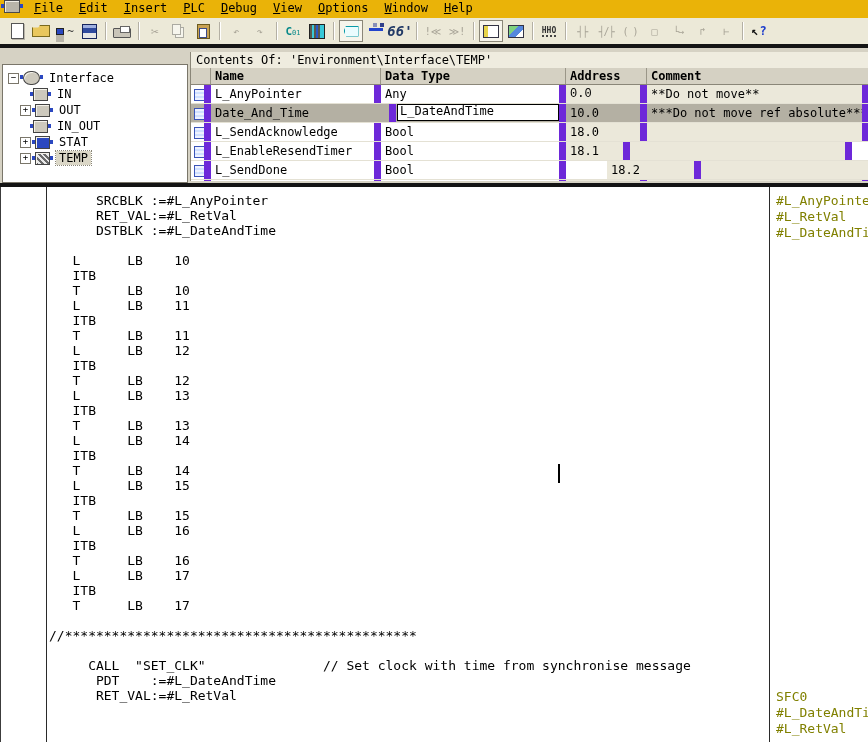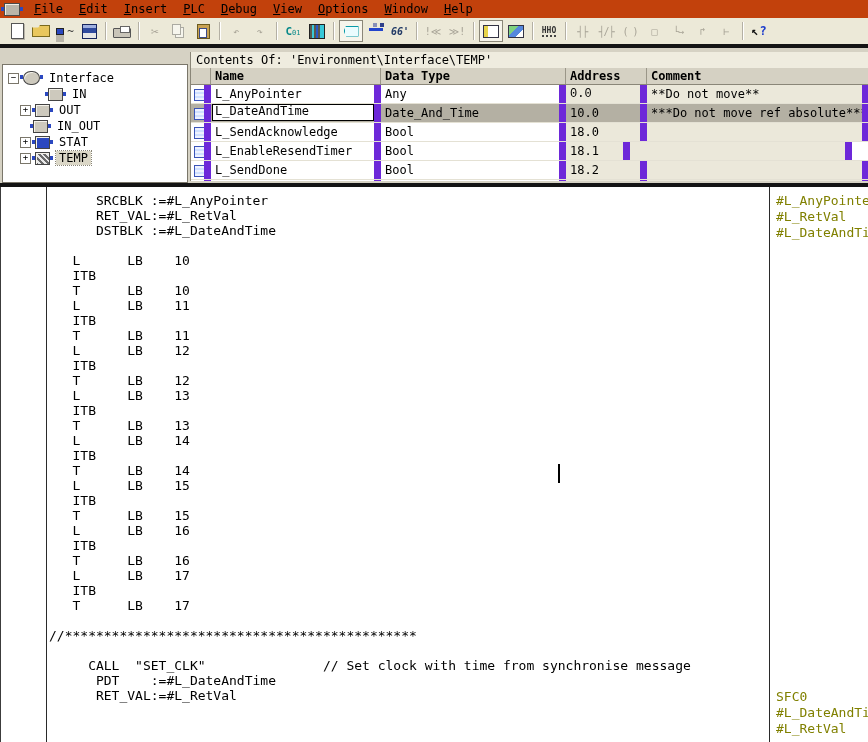--- a/index.html
+++ b/index.html
@@ -1,21 +1,21 @@
 <!DOCTYPE html>
 <html><head>
 <meta charset="utf-8">
 <style>
   html,body{margin:0;padding:0}
   body{width:868px;height:742px;position:relative;overflow:hidden;background:#fff;
        font-family:"DejaVu Sans Mono","Liberation Mono",monospace;color:#000;}
 
   
-  .menubar{position:absolute;top:0;left:0;right:0;height:18px;background:#c2410c;
-           display:flex;align-items:center;border-bottom:3px solid #0ea5e9;}
+  .menubar{position:absolute;top:0;left:0;right:0;height:18px;background:#eab308;
+           display:flex;align-items:flex-start;border-bottom:3px solid #0ea5e9;}
   .win-icon{width:14px;height:11px;margin:0 6px 0 4px;background:#b9b5a9;border:1px solid #4a4a4a;
             position:relative;box-shadow:inset 1px 1px 0 #f0eee6;}
   .win-icon::before,.win-icon::after{content:"";position:absolute;top:3px;width:3px;height:4px;background:#2b48c0;}
   .win-icon::before{left:-4px}.win-icon::after{right:-4px}
   .menu-item{padding:1px 8px 2px 8px;font-size:12px;cursor:default;}
   .menu-item u{text-decoration:underline}
 
   
   .toolbar{position:absolute;top:18px;left:0;right:0;height:26px;background:#ece9d8;
            display:flex;align-items:center;padding-left:5px;}
@@ -42,21 +42,21 @@
   .ic-paste::before{content:"";width:11px;height:13px;background:#c8a254;border:1px solid #6b5a1e;}
   .ic-paste::after{content:"";position:absolute;width:6px;height:8px;background:#fff;border:1px solid #3a4a8a;right:3px;bottom:1px;}
   .ic-addr::before{content:"C";color:#0a8a8a;font-weight:bold;font-size:11px}
   .ic-addr::after{content:"01";color:#0a8a8a;font-size:7px;margin-top:3px}
   .ic-chart::before{content:"";width:14px;height:13px;border:1px solid #222;background:#585850;
        background-image:linear-gradient(90deg,transparent 0 2px,#38c8d8 2px 4px,transparent 4px 6px,#2858c8 6px 8px,transparent 8px 10px,#38c8d8 10px 12px);}
   .ic-tag::before{content:"";width:13px;height:9px;background:#eafcfe;border:1px solid #0a9aa8;
        clip-path:polygon(0 50%,18% 0,100% 0,100% 100%,18% 100%);}
   .ic-syminfo::before{content:"";width:14px;height:3px;background:#2244cc;margin-top:-4px;}
   .ic-syminfo::after{content:"";position:absolute;width:4px;height:4px;background:#8890b8;left:4px;bottom:4px;box-shadow:7px 0 0 #30408a;}
-  .ic-glasses{font-style:italic;font-weight:bold;color:#223a66;font-size:10px}
+  .ic-glasses{font-style:italic;font-weight:bold;color:#223a66;font-size:14px}
   .ic-split::before{content:"";width:14px;height:11px;background:#fff;border:1px solid #334;box-shadow:inset 4px 0 0 #e8d44a;}
   .ic-overview::before{content:"";width:14px;height:11px;border:1px solid #334;
        background:linear-gradient(135deg,#7fd17f 0 40%,#5588dd 40% 70%,#fff 70%);}
   .ic-network{font-size:8px;font-weight:bold;border-bottom:2px dotted #444;letter-spacing:0;}
   .ic-ladder{font-size:10px;letter-spacing:-1px}
   .ic-help::before{content:"↖";font-size:12px;font-weight:bold;color:#111}
   .ic-help::after{content:"?";color:#1a3acc;font-weight:bold;font-size:12px;margin-left:1px}
 
   .hsplit{position:absolute;left:0;right:0;height:4px;background:#141414;}
 
@@ -223,21 +223,21 @@
 <div class="hsplit" style="top:44px"></div>
 
 <div class="decl">
   <div class="tree-pane">
       <div style="height: 5px;"></div>
       <div class="trow" style="padding-left: 5px;">
         <span class="exp">−</span>
         <span class="ti root"></span>
         <span class="tlabel">Interface</span>
       </div>
-      <div class="trow" style="padding-left: 32px;">
+      <div class="trow" style="padding-left: 17px;">
         <span class="exp none"></span>
         <span class="ti "></span>
         <span class="tlabel">IN</span>
       </div>
       <div class="trow" style="padding-left: 17px;">
         <span class="exp">+</span>
         <span class="ti "></span>
         <span class="tlabel">OUT</span>
       </div>
       <div class="trow" style="padding-left: 17px;">
@@ -272,24 +272,24 @@
           </div>
           <div class="c" style="width: 170px;">L_AnyPointer</div>
           <div class="c" style="width: 185px;">Any</div>
           <div class="c ro" style="width: 81px; font-family: Liberation Mono, monospace;">0.0</div>
           <div class="c ro" style="width: 222px;">**Do not move**</div>
         </div>
         <div class="vrow sel">
           <div class="c" style="width: 20px; padding: 0px;">
             <span class="vicon" style="display: block;"></span>
           </div>
+          <div class="c" style="width: 185px;">Date_And_Time</div>
           <div class="c" style="width: 170px;">
             <span class="editbox">L_DateAndTime</span>
           </div>
-          <div class="c" style="width: 185px;">Date_And_Time</div>
           <div class="c ro" style="width: 81px;">10.0</div>
           <div class="c ro" style="width: 222px;">***Do not move ref absolute***</div>
         </div>
         <div class="vrow">
           <div class="c" style="width: 20px; padding: 0px;">
             <span class="vicon" style="display: block;"></span>
           </div>
           <div class="c" style="width: 170px;">L_SendAcknowledge</div>
           <div class="c" style="width: 185px;">Bool</div>
           <div class="c ro" style="width: 81px;">18.0</div>
@@ -303,21 +303,21 @@
           <div class="c" style="width: 185px;">Bool</div>
           <div class="c ro" style="width: 64px;">18.1</div>
           <div class="c ro" style="width: 222px;"></div>
         </div>
         <div class="vrow">
           <div class="c" style="width: 20px; padding: 0px;">
             <span class="vicon" style="display: block;"></span>
           </div>
           <div class="c" style="width: 170px;">L_SendDone</div>
           <div class="c" style="width: 185px;">Bool</div>
-          <div class="c ro" style="width: 81px;">18.2</div>
+          <div class="c ro" style="width: 94px; margin-left: 41px;">18.2</div>
           <div class="c ro" style="width: 222px;"></div>
         </div>
         <div class="vrow">
           <div class="c" style="width: 20px; padding: 0px;"></div>
           <div class="c" style="width: 170px;">L_SendError</div>
           <div class="c" style="width: 185px;">Bool</div>
           <div class="c ro" style="width: 81px;">18.3</div>
           <div class="c ro" style="width: 222px;"></div>
         </div>
       </div>

